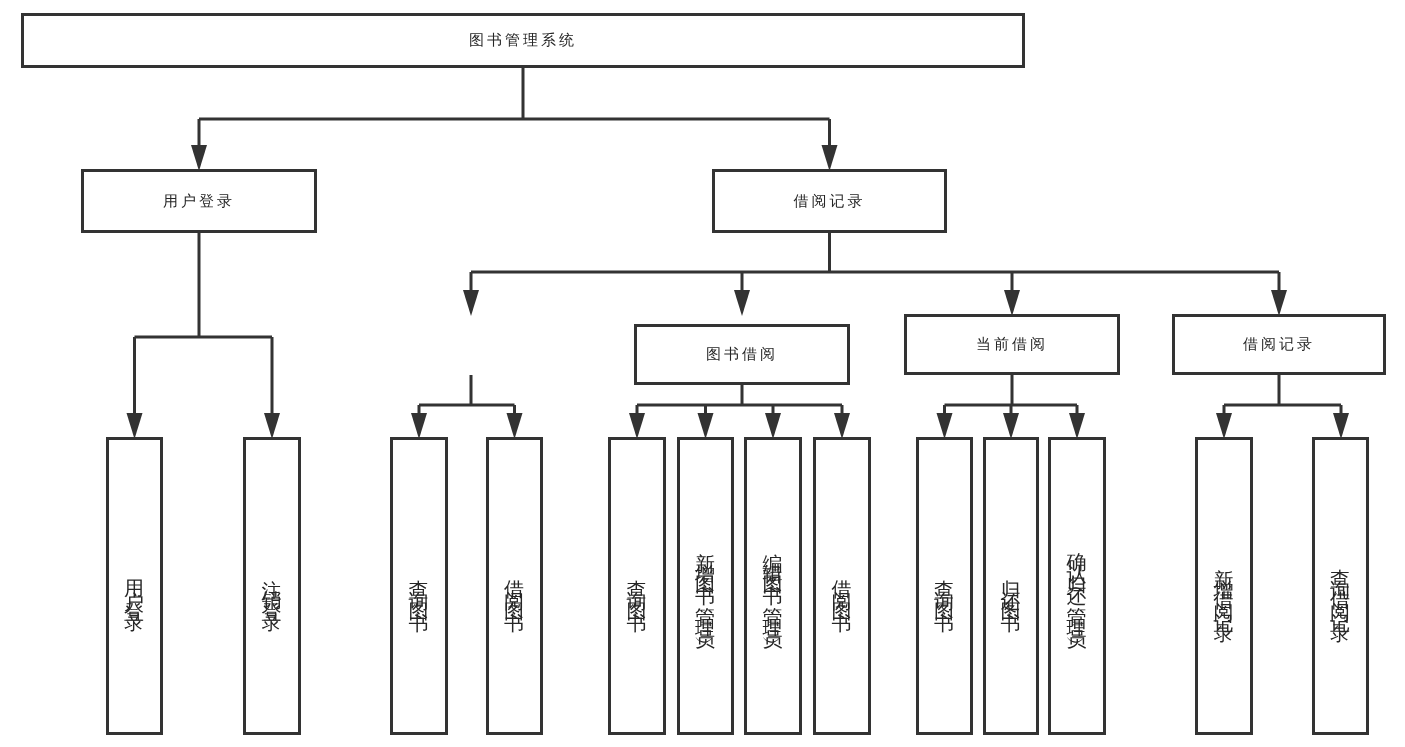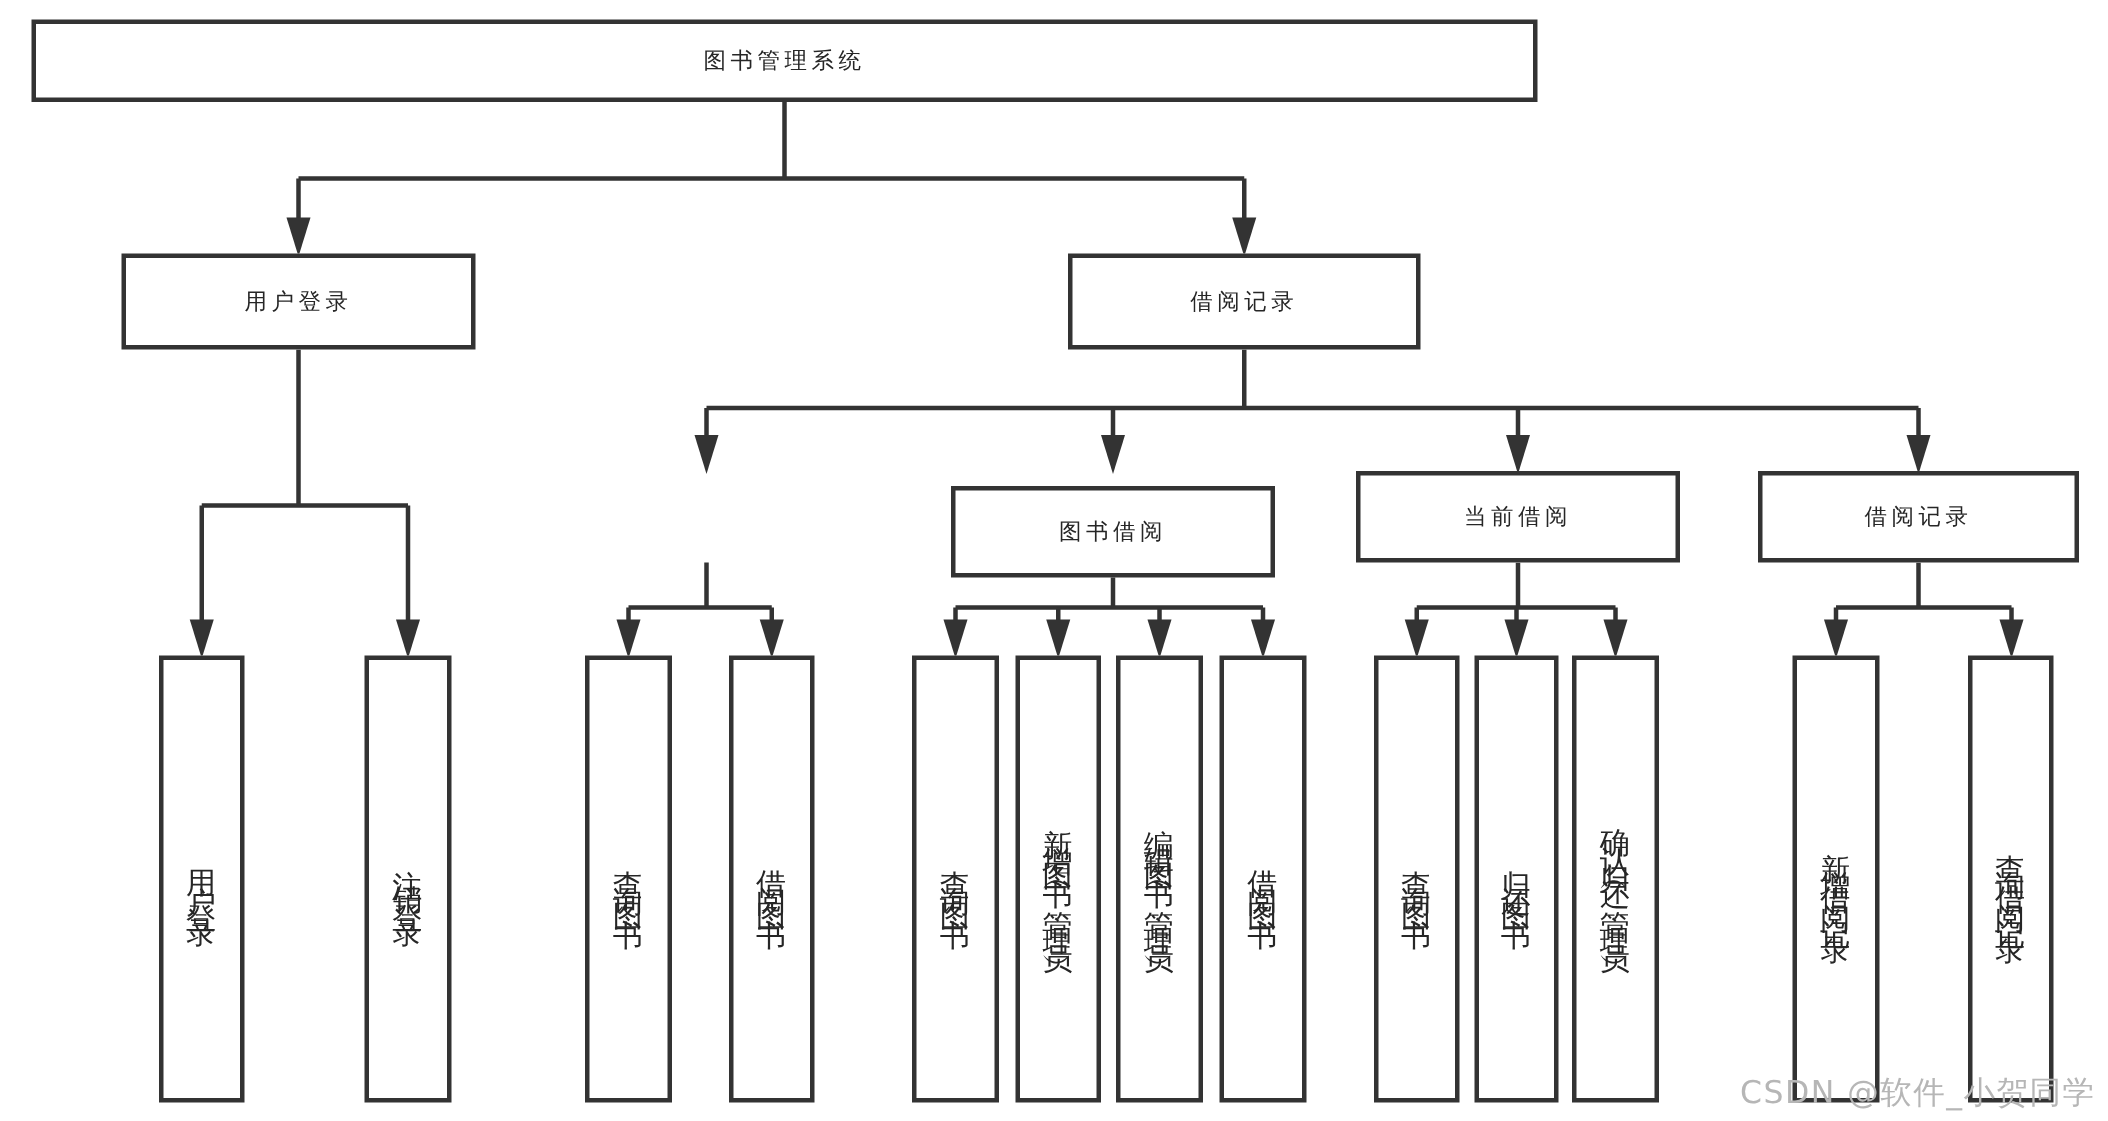--- a/index.html
+++ b/index.html
@@ -134,15 +134,14 @@
     <span>确认归还（管理员）</span>
   </div>
 
   <div class="box v" style="left:1195px;top:437px;width:58px;height:298px">
     <span>新增借阅记录</span>
   </div>
   <div class="box v" style="left:1312px;top:437px;width:57px;height:298px">
     <span>查询借阅记录</span>
   </div>
 
-  <div class="watermark">CSDN @软件_小贺同学</div>
 
 </div>
 
 </body></html>

